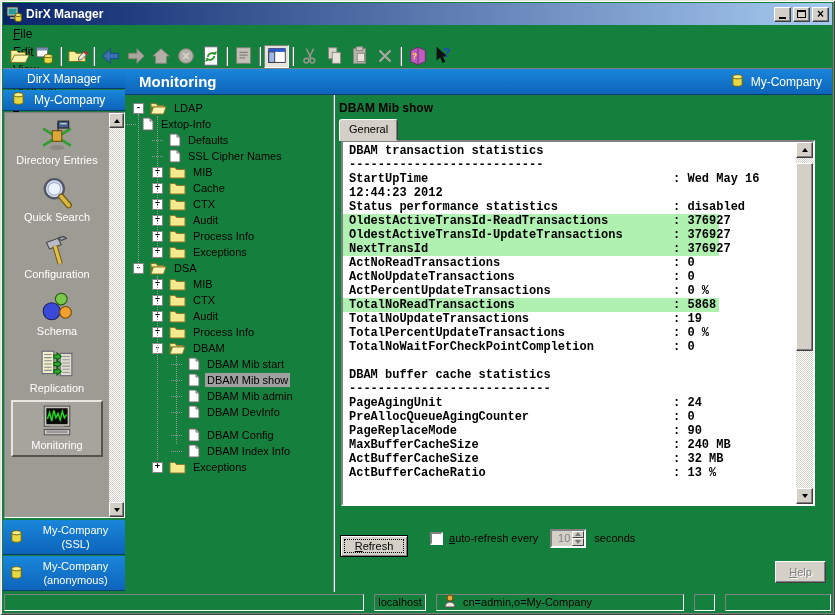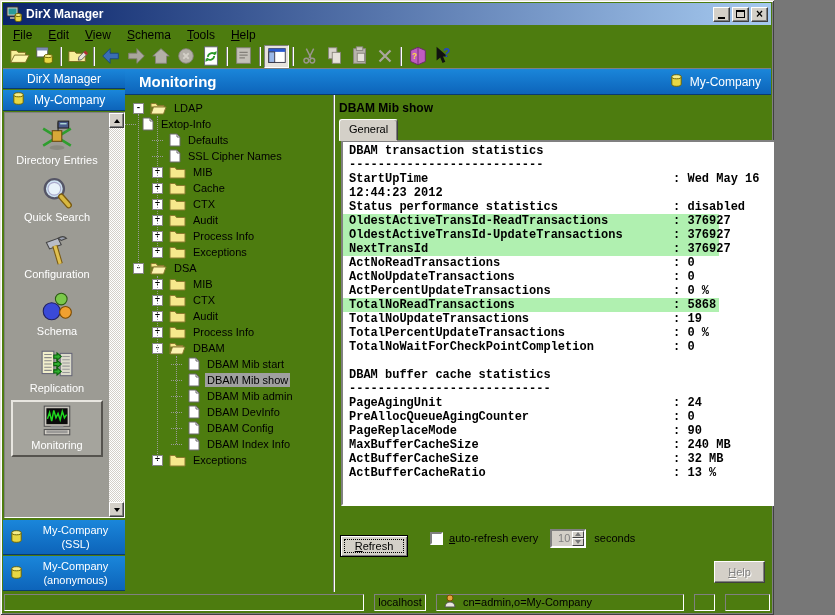--- a/index.html
+++ b/index.html
@@ -1,39 +1,39 @@
 <!DOCTYPE html>
 <html><head>
 <meta charset="utf-8">
 <style>
   html,body{margin:0;padding:0;background:#777;}
   *{box-sizing:border-box;}
   .window{
-    position:relative;width:774px;height:615px;background:#4d7c0f;
+    position:relative;width:835px;height:615px;background:#15803d;
     font-family:"Liberation Sans",sans-serif;font-size:11px;color:#000;overflow:hidden;
     box-shadow:inset 1px 1px 0 #e8e4dc, inset -1px -1px 0 #404040, inset 2px 2px 0 #fff, inset -2px -2px 0 #808080;
   }
   .fl{display:inline-block;}
   .fl::first-letter{text-decoration:underline;}
 
   
   .titlebar{position:absolute;left:3px;top:3px;right:3px;height:22px;
     background:linear-gradient(90deg,#0a246a,#a6caf0);
     display:flex;align-items:center;padding:0 3px;}
   .app-icon{width:16px;height:16px;margin-right:4px;display:inline-flex;}
   .titletext{color:#fff;font-weight:bold;font-size:12px;flex:1;}
   .winbtns{display:flex;gap:2px;}
   .wbtn{width:17px;height:15px;background:#d4d0c8;display:flex;align-items:center;justify-content:center;
     border:1px solid;border-color:#fff #404040 #404040 #fff;box-shadow:inset -1px -1px 0 #808080;}
   .glyph-min{width:7px;height:2px;background:#000;margin-top:7px;}
   .glyph-max{width:9px;height:8px;border:1px solid #000;border-top:2px solid #000;}
   .glyph-close{font-size:12px;font-weight:bold;line-height:10px;}
 
   
-  .menubar{position:absolute;left:3px;top:25px;right:3px;height:19px;display:flex;align-items:center;padding-left:2px;font-size:12px;}
+  .menubar{position:absolute;left:3px;top:25px;right:3px;height:19px;display:flex;padding-left:2px;font-size:12px;flex-direction:column;}
   .menu-item{padding:2px 8px;}
   .toolbar{position:absolute;left:3px;top:44px;right:3px;height:25px;display:flex;align-items:center;
     border-bottom:1px solid #808080;box-shadow:0 1px 0 #fff;padding-left:4px;}
   .tbtn{width:25px;height:23px;display:flex;align-items:center;justify-content:center;}
   .tbtn.pressed{border:1px solid;border-color:#808080 #fff #fff #808080;background:#e6e3dc;}
   .tsep{width:2px;height:19px;border-left:1px solid #808080;border-right:1px solid #fff;margin:0 3px;}
 
   
   .bluebar{background:linear-gradient(180deg,#1a86da,#0d64ba);color:#fff;}
   .sb-h1{position:absolute;left:3px;top:69px;width:122px;height:20px;display:flex;align-items:center;justify-content:center;font-size:12px;border-bottom:1px solid #0a3a70;}
@@ -557,21 +557,21 @@
       <div class="trow" style="padding-left: 46px;">
         <span class="stub"></span>
         <span class="ticon">
           <svg width="12" height="14" viewBox="0 0 12 14">
             <path d="M1 1h7l3 3v9H1z" fill="#fff" stroke="#6a6a6a"></path>
             <path d="M8 1v3h3" fill="none" stroke="#6a6a6a"></path>
           </svg>
         </span>
         <span class="tlabel">DBAM DevInfo</span>
       </div>
-      <div class="trow" style="padding-left: 46px;">
+      <div class="trow" style="padding-left: 46px; margin-top: 7px;">
         <span class="stub"></span>
         <span class="ticon">
           <svg width="12" height="14" viewBox="0 0 12 14">
             <path d="M1 1h7l3 3v9H1z" fill="#fff" stroke="#6a6a6a"></path>
             <path d="M8 1v3h3" fill="none" stroke="#6a6a6a"></path>
           </svg>
         </span>
         <span class="tlabel">DBAM Config</span>
       </div>
       <div class="trow" style="padding-left: 46px;">

